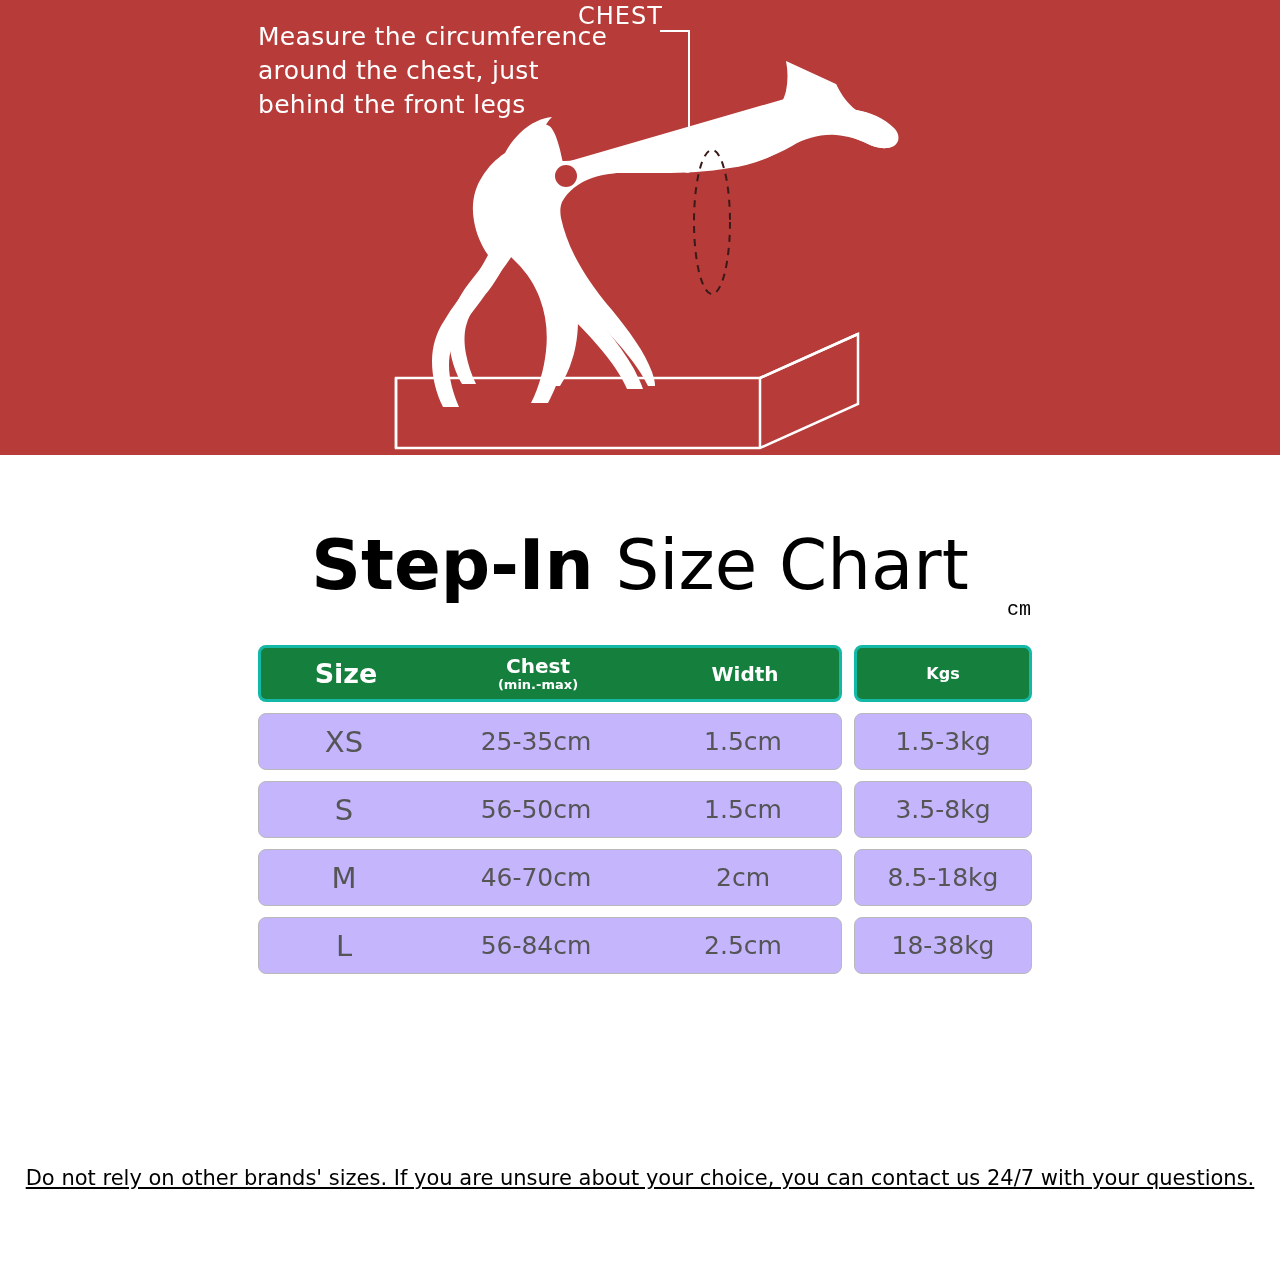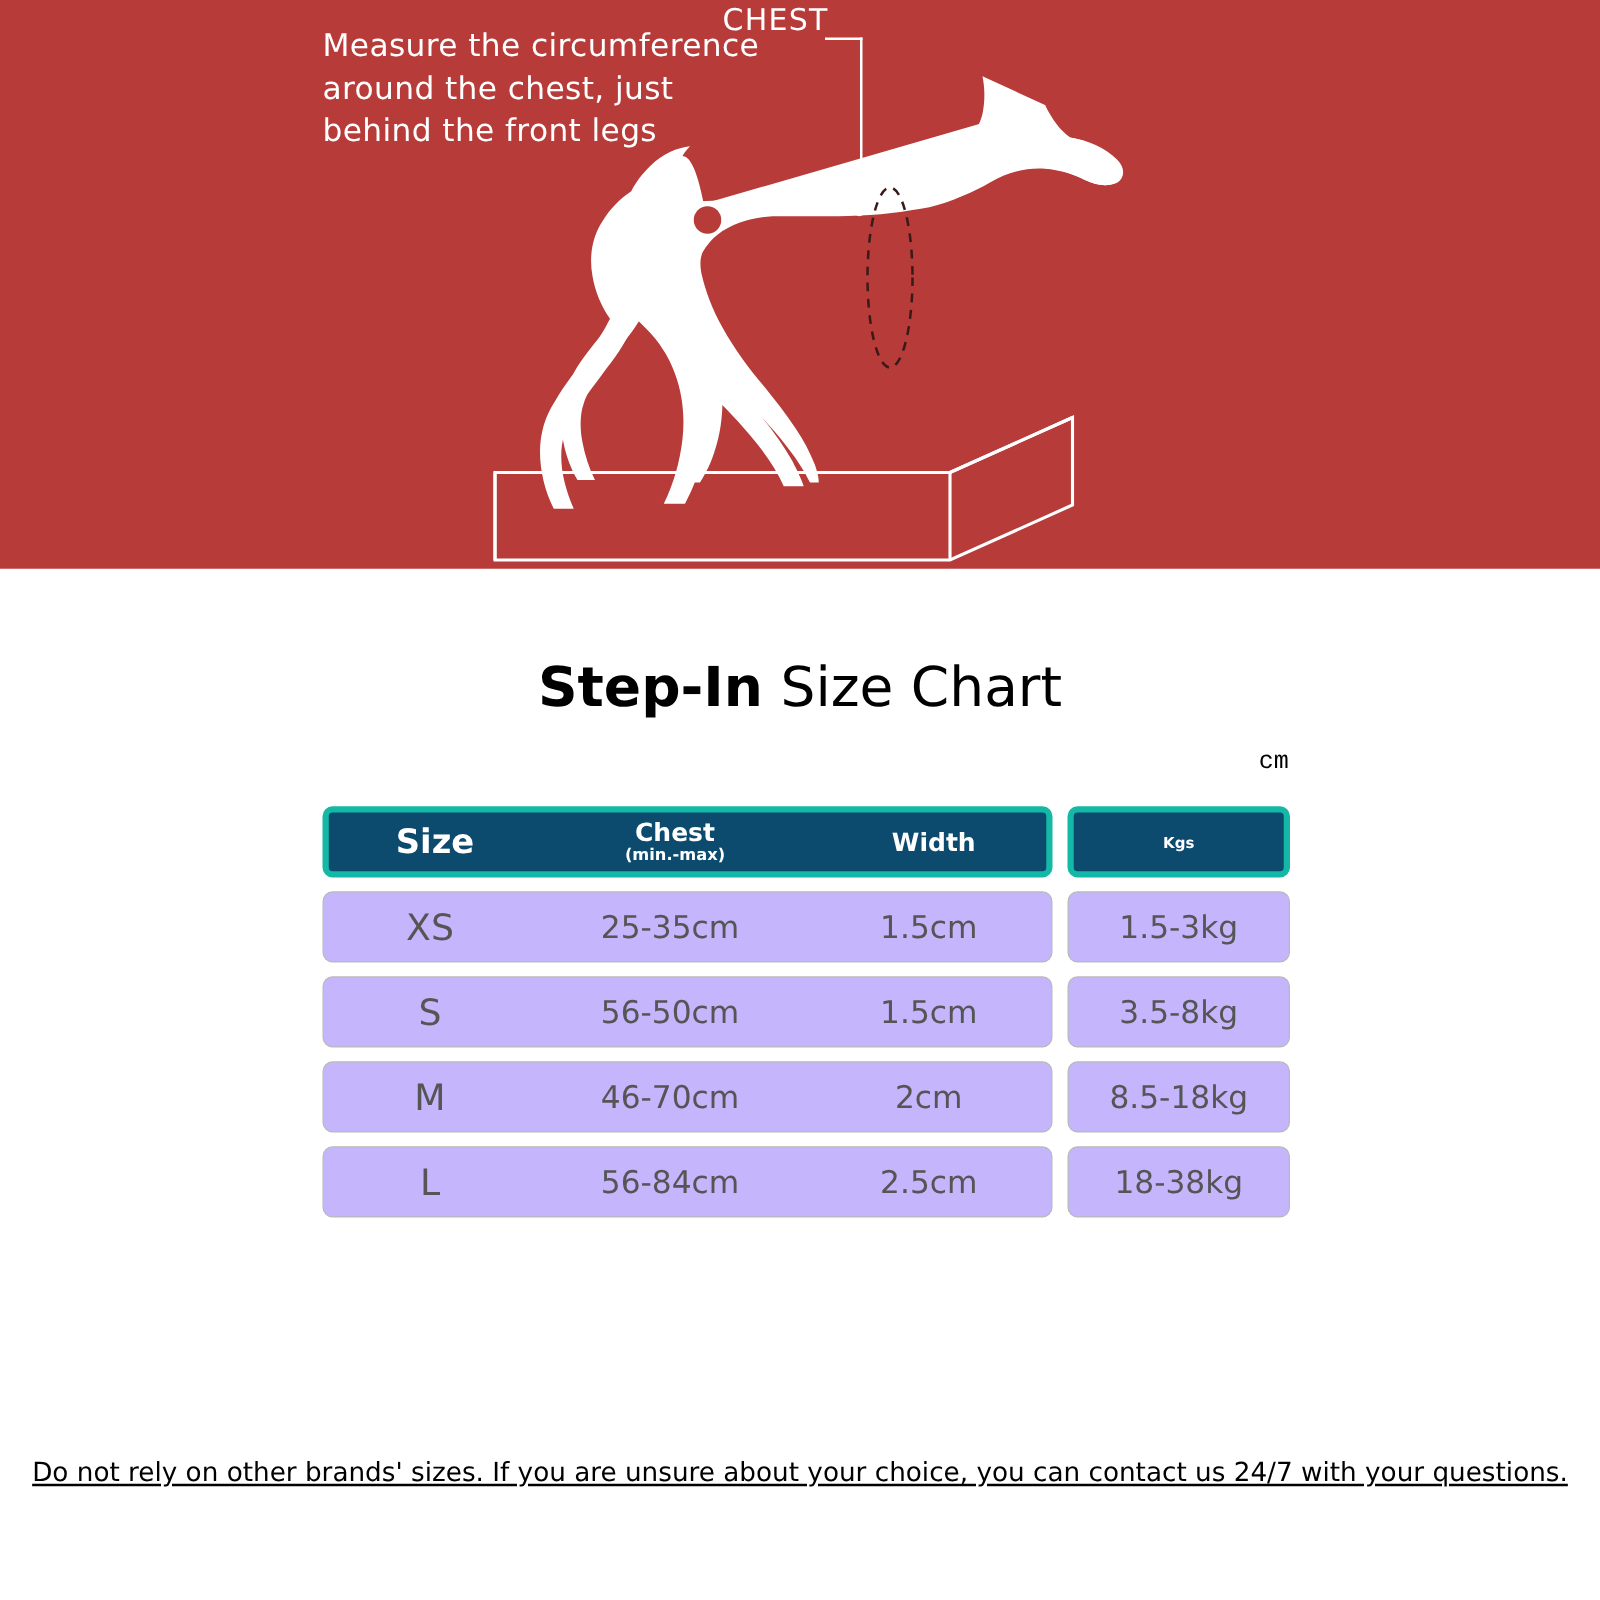--- a/index.html
+++ b/index.html
@@ -63,21 +63,21 @@
     background: transparent;
   }
   .hero-svg { position: absolute; left: 0; top: 0; }
 
   
   .chart-title {
     position: absolute;
     left: 0; top: 525px;
     width: 1280px;
     text-align: center;
-    font-size: 44px;
+    font-size: 69px;
     color: #000000;
     font-family: "DejaVu Sans", sans-serif;
     font-weight: 400;
   }
   .chart-title .bold { font-weight: 700; }
   .unit-label {
     position: absolute;
     left: 853px; top: 598px;
     width: 178px;
     text-align: right;
@@ -106,22 +106,22 @@
     overflow: hidden;
   }
   .kg-group {
     flex: 0 0 178px;
     width: 178px;
     margin-left: 12px;
     border-radius: 8px;
     overflow: hidden;
   }
   .head .main-group, .head .kg-group {
-    background: #0c4a6e;
-    border: 5px solid #14b8a6;
+    background: #15803d;
+    border: 3px solid #14b8a6;
   }
   .body .main-group, .body .kg-group {
     background: #c4b5fd;
     border: 1px solid #b9b9b9;
   }
   .cell {
     display: flex;
     align-items: center;
     justify-content: center;
     text-align: center;
@@ -130,21 +130,21 @@
   .c-size  { flex: 0 0 170px; }
   .c-chest { flex: 0 0 214px; }
   .c-width { flex: 0 0 200px; }
   .c-kgs   { width: 100%; height: 100%; }
 
   .head .cell { color: #ffffff; font-weight: 700; }
   .head .c-size { font-size: 27px; }
   .head .c-chest { font-size: 20px; flex-direction: column; line-height: 1.15; }
   .head .c-chest .sub { font-size: 13px; font-weight: 700; }
   .head .c-width { font-size: 20px; }
-  .head .c-kgs { font-size: 12px; }
+  .head .c-kgs { font-size: 16px; }
 
   .body .cell { color: #555555; }
   .body .c-size { font-size: 29px; }
   .body .c-chest { font-size: 25px; }
   .body .c-width { font-size: 25px; }
   .body .c-kgs { font-size: 25px; }
 
   
   .footer {
     position: absolute;

